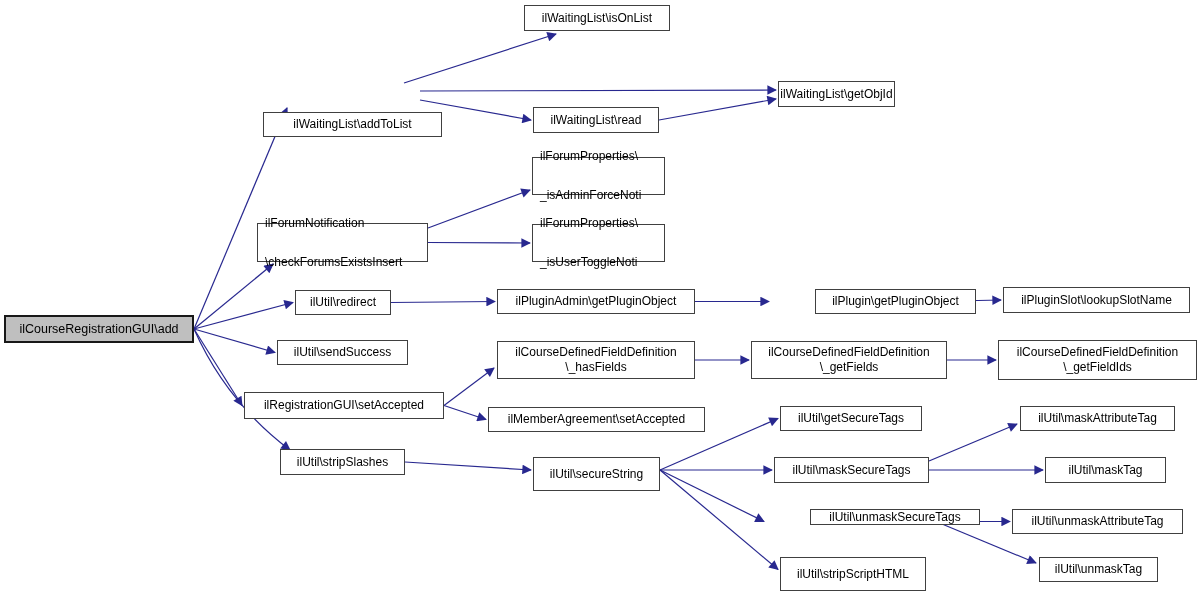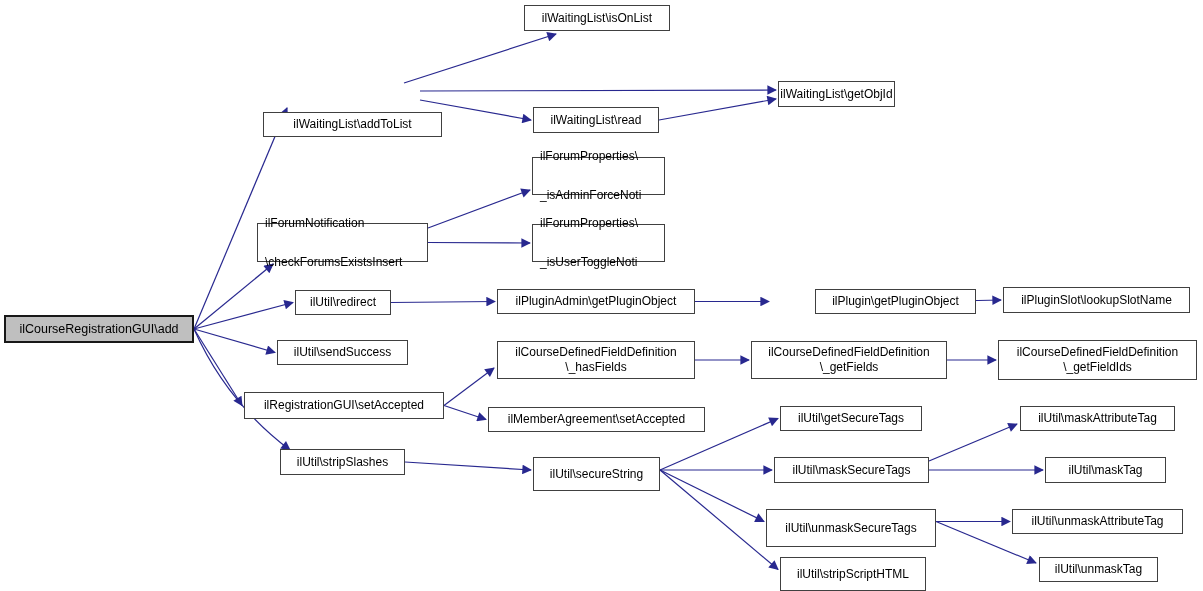--- a/index.html
+++ b/index.html
@@ -153,21 +153,21 @@
     </div>
     <div class="node" title="ilUtil\maskAttributeTag" style="left: 1020px; top: 406px; width: 155px; height: 25px;">
       <span>ilUtil\maskAttributeTag</span>
     </div>
     <div class="node" title="ilUtil\maskSecureTags" style="left: 774px; top: 457px; width: 155px; height: 26px;">
       <span>ilUtil\maskSecureTags</span>
     </div>
     <div class="node" title="ilUtil\maskTag" style="left: 1045px; top: 457px; width: 121px; height: 26px;">
       <span>ilUtil\maskTag</span>
     </div>
-    <div class="node" title="ilUtil\unmaskSecureTags" style="left: 766px; top: 509px; width: 170px; height: 38px;">
+    <div class="node" title="ilUtil\unmaskSecureTags" style="left: 810px; top: 509px; width: 170px; height: 16px;">
       <span>ilUtil\unmaskSecureTags</span>
     </div>
     <div class="node" title="ilUtil\unmaskAttributeTag" style="left: 1012px; top: 509px; width: 171px; height: 25px;">
       <span>ilUtil\unmaskAttributeTag</span>
     </div>
     <div class="node" title="ilUtil\stripScriptHTML" style="left: 780px; top: 557px; width: 146px; height: 34px;">
       <span>ilUtil\stripScriptHTML</span>
     </div>
     <div class="node" title="ilUtil\unmaskTag" style="left: 1039px; top: 557px; width: 119px; height: 25px;">
       <span>ilUtil\unmaskTag</span>

